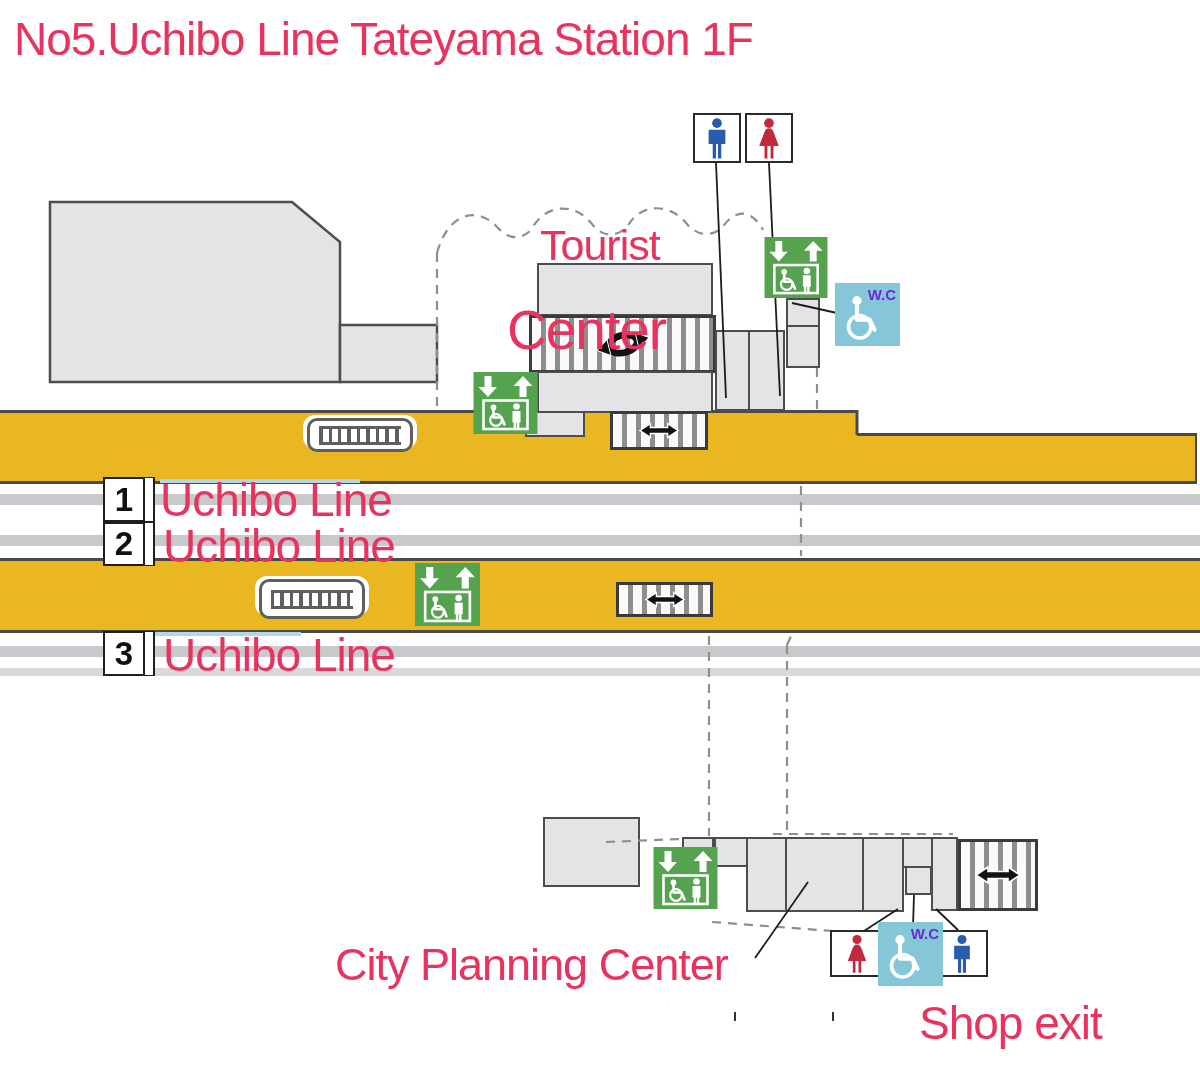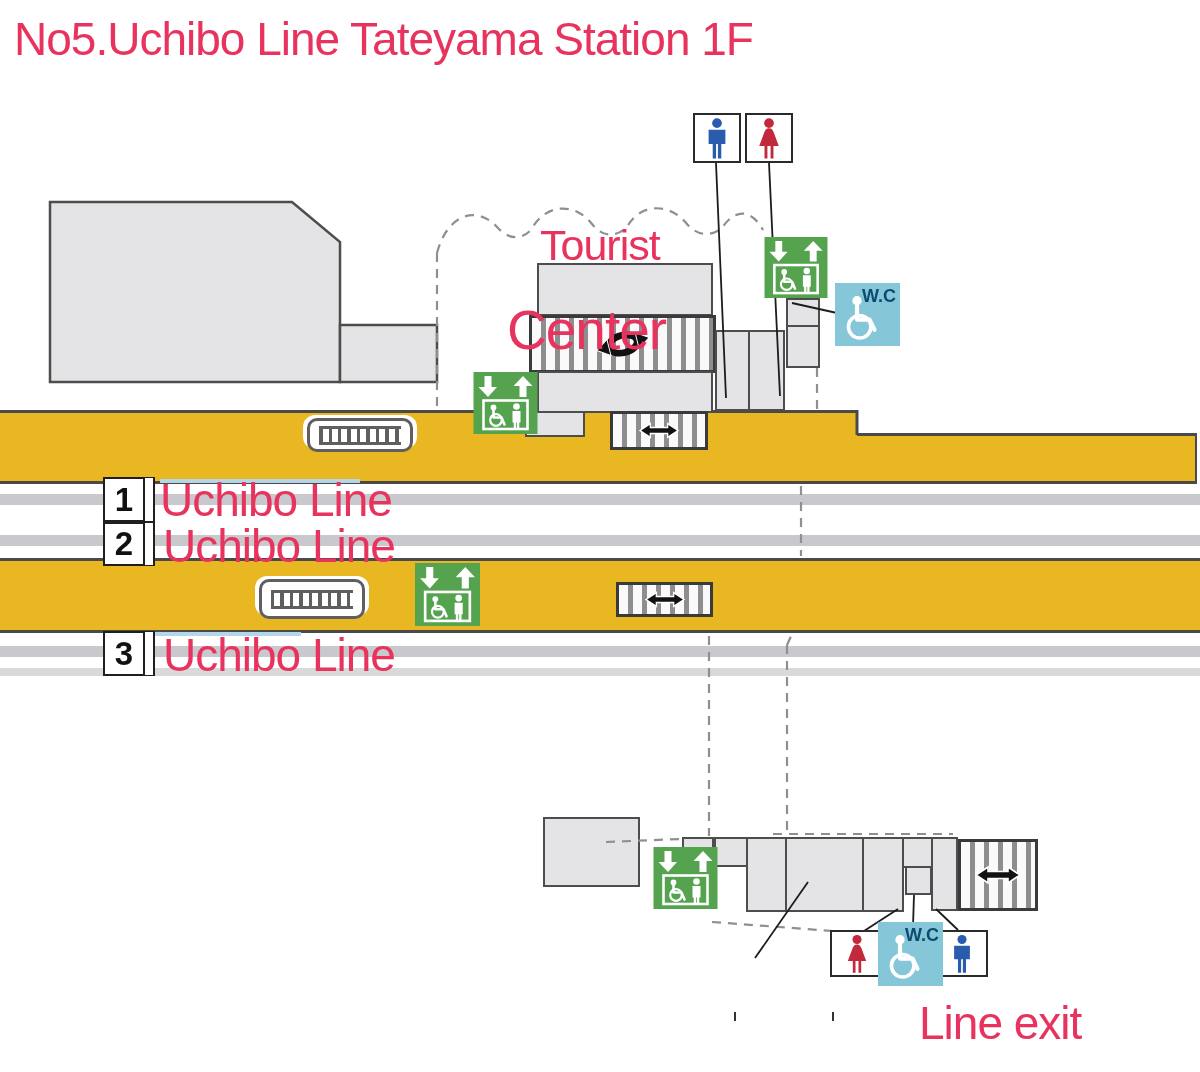--- a/index.html
+++ b/index.html
@@ -23,21 +23,21 @@
           border-left:none;border-right:2.5px solid #1f1f1f;}
   .train{position:absolute;box-sizing:border-box;background:#fff;border-radius:12px;padding:3px 4px;}
   .train-body{height:100%;border:3px solid #5f5f5f;border-radius:10px;background:#fff;
               display:flex;align-items:center;}
   .train-win{margin:0 9px;flex:1;height:13px;border-top:3px solid #5f5f5f;border-bottom:3px solid #5f5f5f;
              background:repeating-linear-gradient(90deg,#5f5f5f 0 3.5px,transparent 3.5px 9.5px);}
   .icon{position:absolute;}
   .iconbox{position:absolute;box-sizing:border-box;background:#fff;border:2.5px solid #2a2a2a;
            display:flex;align-items:center;justify-content:center;}
   .wcbox{position:absolute;box-sizing:border-box;background:var(--wc_blue);}
-  .wcbox .wctxt{position:absolute;right:4px;top:3px;color:#0c4a6e;font-weight:bold;font-size:18px;letter-spacing:0;}
+  .wcbox .wctxt{position:absolute;right:4px;top:3px;color:#6d28d9;font-weight:bold;font-size:15px;letter-spacing:0;}
   .wcbox svg{position:absolute;left:2px;top:6px;}
   svg{display:block;}
 </style>
 </head>
 <body>
 
 <svg width="0" height="0" style="position:absolute">
   <defs>
     <symbol id="sym-elev" viewBox="0 0 64 62">
       <rect width="64" height="62" fill="var(--green)"></rect>
@@ -230,15 +230,16 @@
         <use href="#sym-wheel"></use>
       </svg>
   </div>
 
   <div class="lbl" style="left:14px;top:16px;font-size:46px;">No5.Uchibo Line Tateyama Station 1F</div>
   <div class="lbl" style="left:515px;top:224px;font-size:43px;margin-left:25px;">Tourist</div>
   <div class="lbl" style="left:507px;top:303px;font-size:55px;">Center</div>
   <div class="lbl" style="left:160px;top:477px;font-size:46px;">Uchibo Line</div>
   <div class="lbl" style="left:163px;top:523px;font-size:46px;">Uchibo Line</div>
   <div class="lbl" style="left:163px;top:632px;font-size:46px;">Uchibo Line</div>
-  <div class="lbl" style="left:919px;top:1000px;font-size:46px;">Line exit</div>
+  <div class="lbl" style="left:335px;top:942px;font-size:45px;">City Planning Center</div>
+  <div class="lbl" style="left:919px;top:1000px;font-size:46px;">Shop exit</div>
 
 </div>
 
 </body></html>

